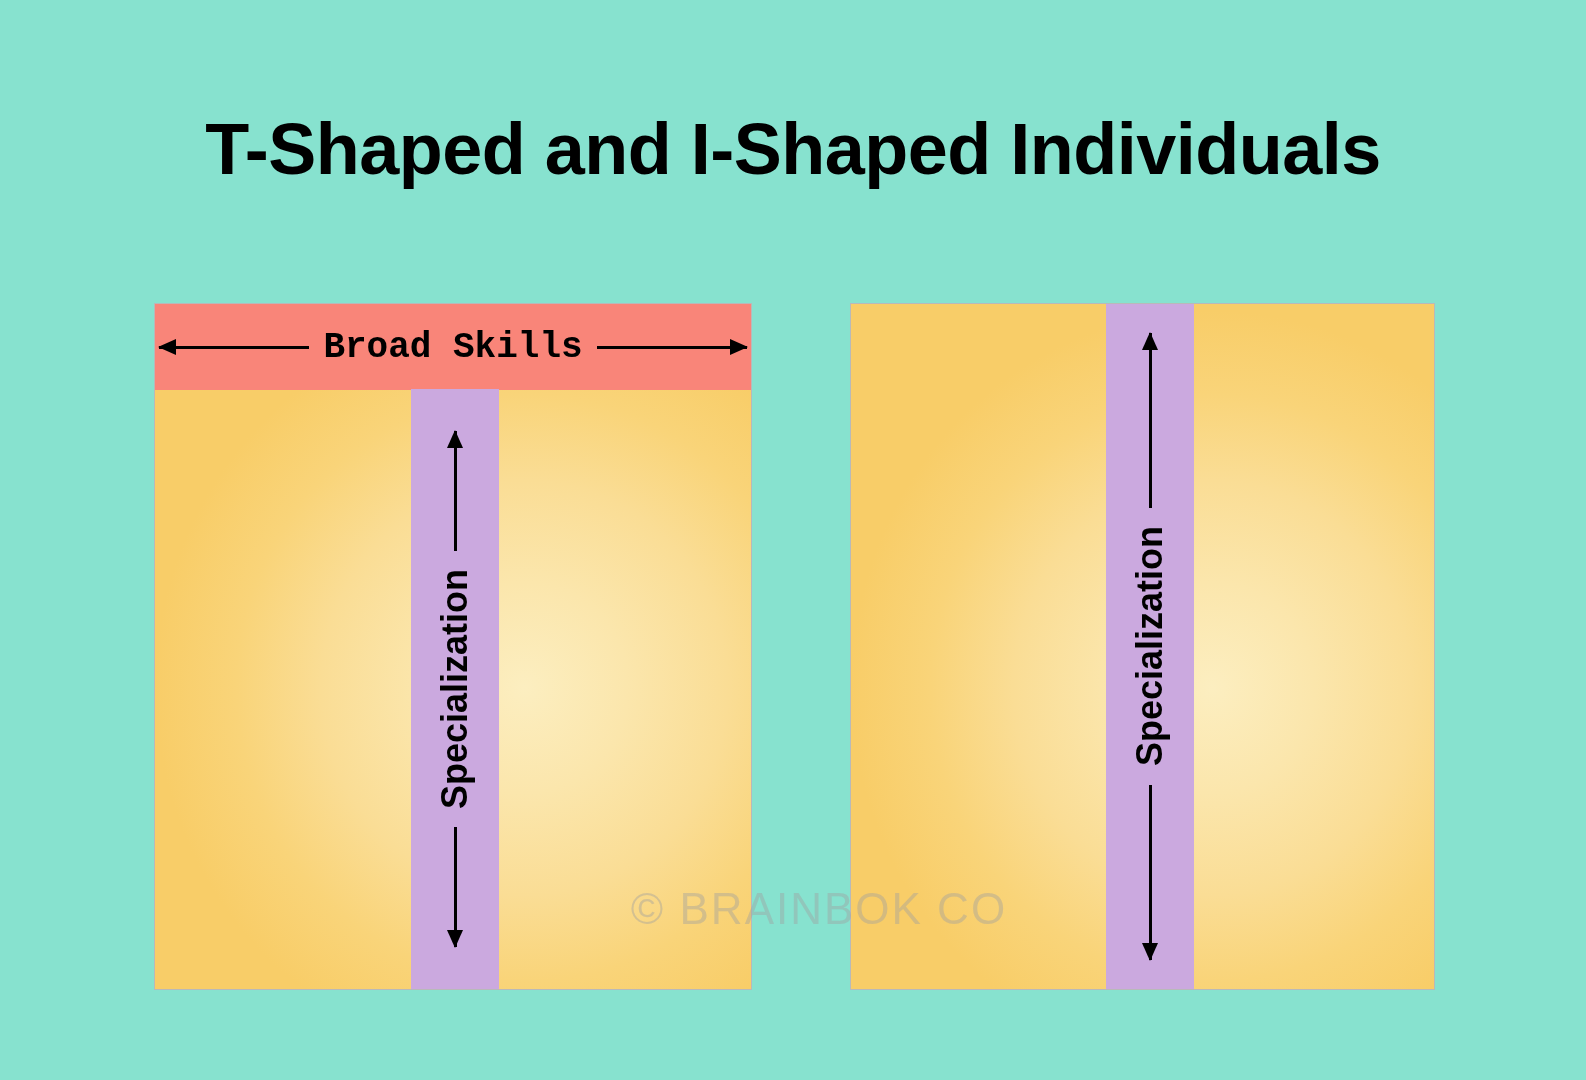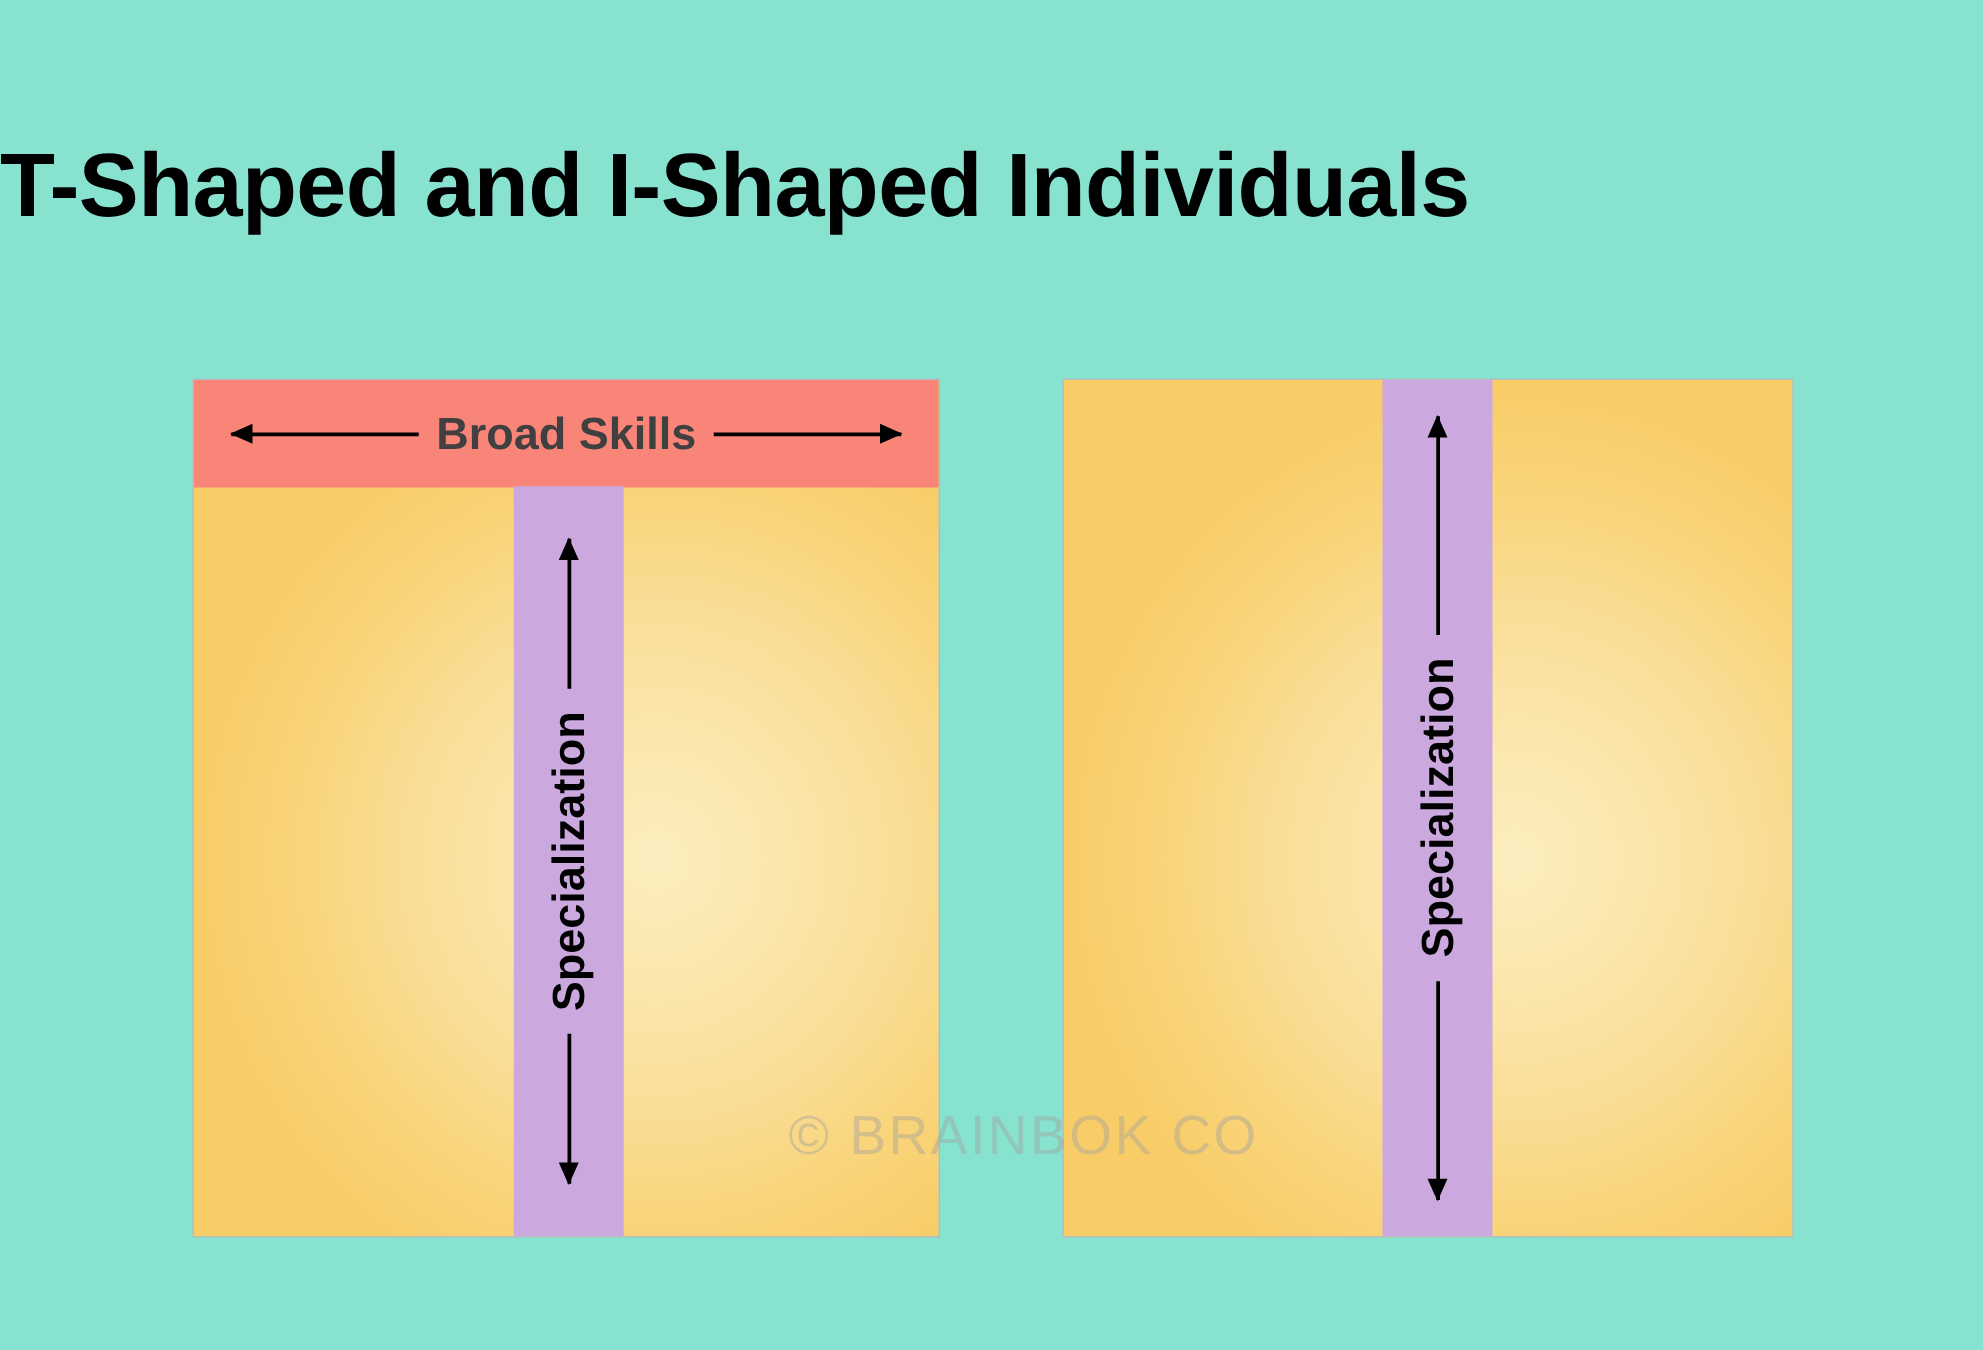--- a/index.html
+++ b/index.html
@@ -20,21 +20,21 @@
     height: 1080px;
     background: #87E2CF;
   }
 
   
   #page-title {
     position: absolute;
     left: 0;
     top: 112px;
     width: 1586px;
-    text-align: left;
+    text-align: center;
     font-size: 72px;
     font-weight: bold;
     color: #000000;
     letter-spacing: -0.5px;
     line-height: 1.05;
     white-space: nowrap;
   }
 
   
   .diagram {
@@ -75,23 +75,24 @@
     background: #F98579;
     display: flex;
     align-items: center;
     justify-content: center;
     gap: 0px;
   }
 
   .broad-label {
     font-size: 36px;
     font-weight: bold;
-    color: #404040;
+    color: #000000;
     white-space: nowrap;
     padding: 0 14px;
+    font-family: Liberation Mono, monospace;
   }
 
   .h-arrow {
     position: relative;
     height: 24px;
     width: 150px;
     flex: 0 0 auto;
   }
   .h-arrow .shaft {
     position: absolute;

